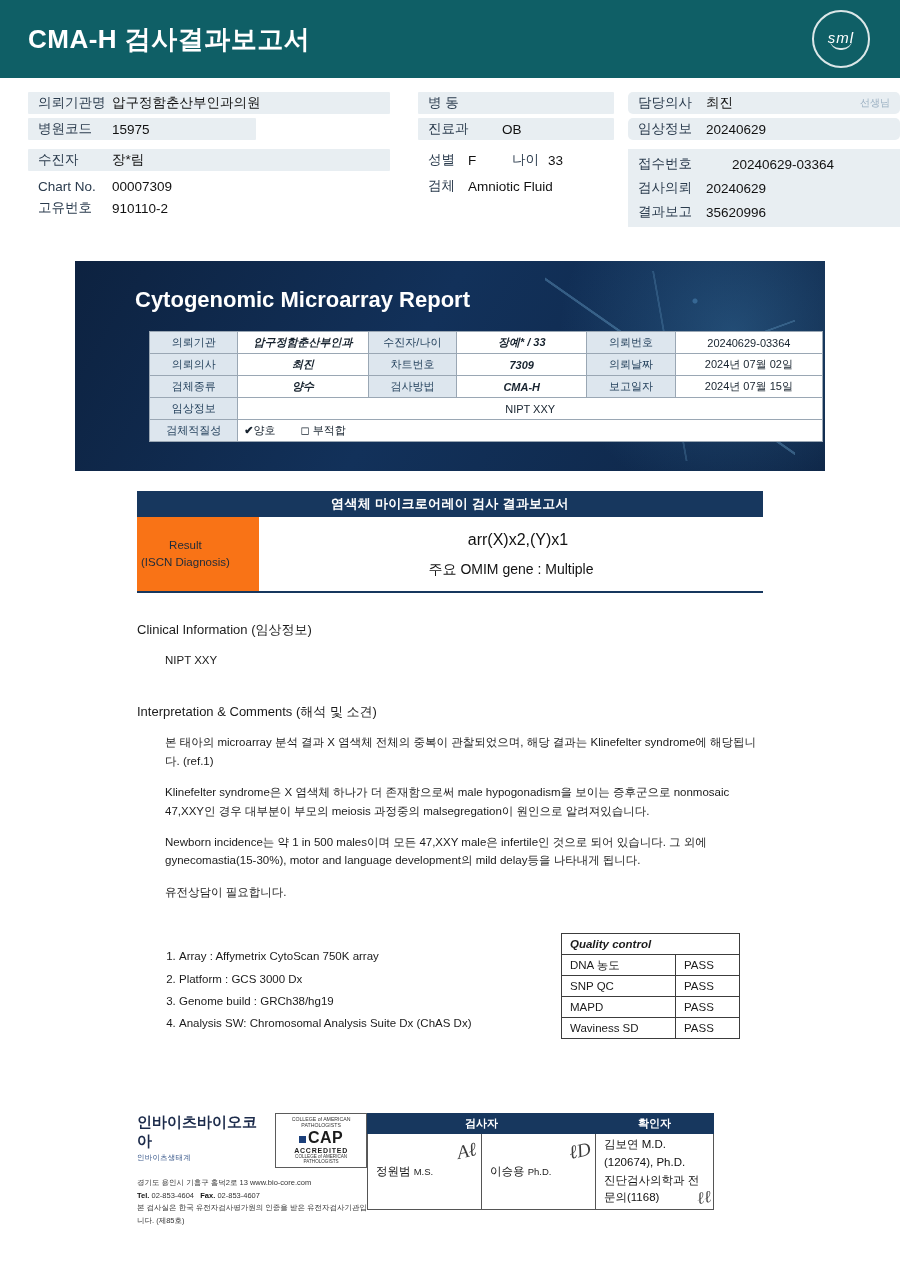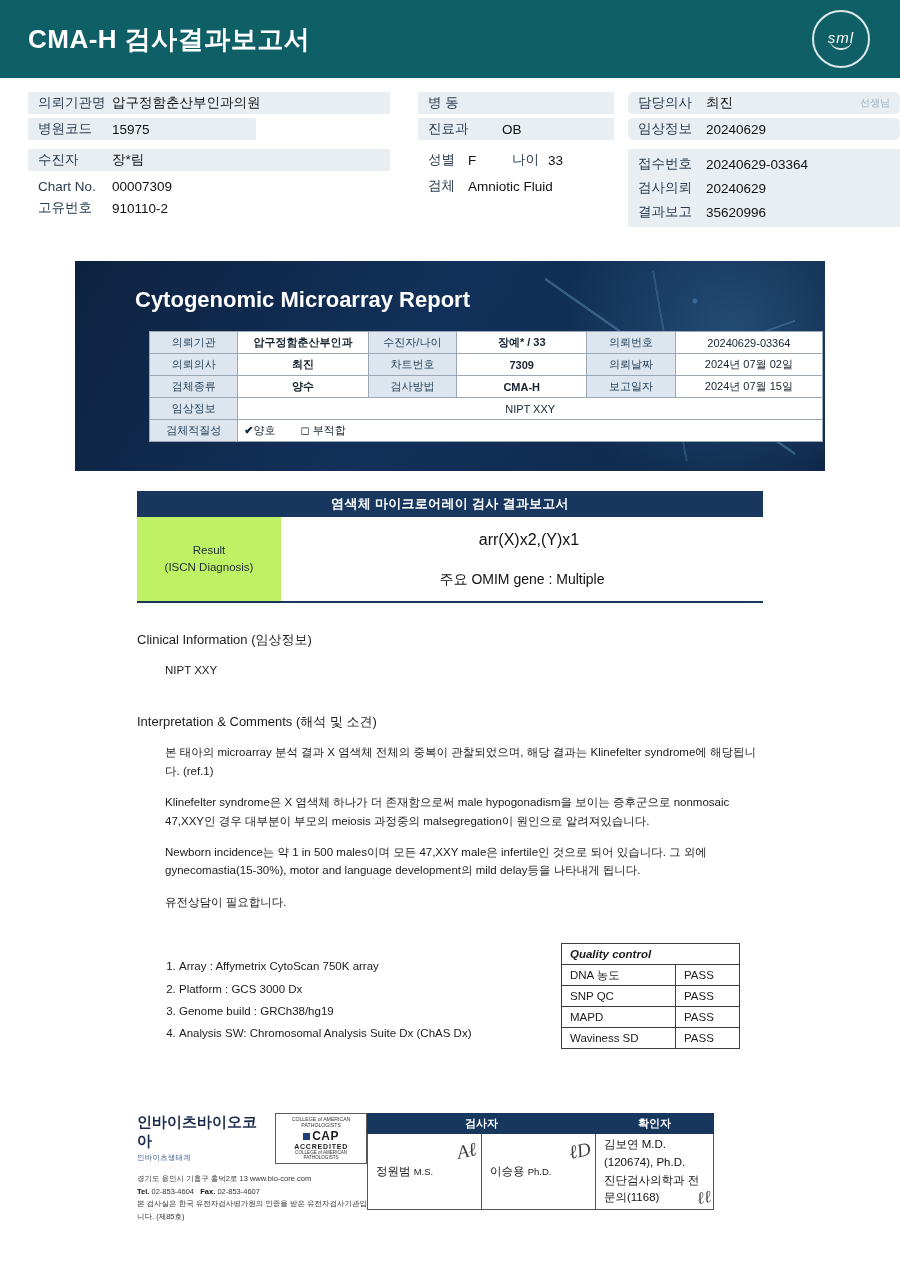--- a/index.html
+++ b/index.html
@@ -92,40 +92,40 @@
   .btable {
     position:relative; z-index:2;
     margin: 18px 22px 0 74px;
     border-collapse:collapse;
     width: 674px;
     background:#ffffff;
     font-size:11px;
   }
   .btable td { border:1px solid #9aa7b4; height:22px; padding:1px 6px; text-align:center; color:#16222e; }
   .btable td.lab { background:#dde6ee; color:#1d3b57; width:84px; }
-  .btable td.val { font-weight:bold; width:124px; }
+  .btable td.val { font-weight:bold; width:124px;font-style:italic; }
   .btable td.val-n { width:140px; }
   .chk { display:inline-block; margin-right:22px; }
   .chk b { font-weight:bold; }
 
   
   .resultwrap { margin: 20px 137px 0 137px; }
   .result-title {
     background:#17375e; color:#fff; text-align:center;
     font-size:13px; font-weight:bold; height:26px; line-height:26px;
     letter-spacing:.3px;
   }
   .result-body { display:flex; border-bottom:2px solid #17375e; }
   .result-left {
-    width:144px; background:#bef264; display:flex; align-items:center; justify-content:center;
+    width:122px; background:#f97316; display:flex; align-items:center; justify-content:flex-start;
     text-align:center; font-size:11.5px; line-height:1.45; color:#1d2b3a; padding:12px 4px;
   }
   .result-right { flex:1; padding:14px 0 12px 0; text-align:center; }
   .result-right .line1 { font-size:16px; color:#111;margin-left:14px; }
-  .result-right .line2 { font-size:14px; color:#111; margin-top:22px; }
+  .result-right .line2 { font-size:14px; color:#111; margin-top:12px; }
 
   
   .section { margin: 0 137px; }
   .sec-title { font-size:13px; color:#1b1b1b; margin-top:28px; }
   .sec-body { font-size:11.5px; color:#1b1b1b; margin-top:12px; padding-left:28px; line-height:1.6; }
   .para { margin-bottom:13px; }
   .para:last-child { margin-bottom:0; }
 
   
   .method-row { display:flex; margin: 32px 137px 0 137px; align-items:flex-start; }
@@ -143,21 +143,21 @@
   .footer { position:absolute; left:0; right:0; bottom:48px; height:110px; }
   .footer-inner { margin:0 137px; display:flex; align-items:flex-start; }
   .brand { width:230px; }
   .brand-top { display:flex; align-items:flex-start; }
   .brand-ko { font-size:15px; font-weight:bold; color:#1b2a4a; }
   .brand-ko small { display:block; font-size:7.5px; font-weight:normal; color:#3b5a8c; letter-spacing:.2px; margin-top:2px;}
   .cap {
     margin-left:10px; border:1px solid #5b5b5b; padding:3px 5px 2px 5px; text-align:center; width:96px;
   }
   .cap .c1 { font-size:5.2px; color:#333; line-height:1.15; }
-  .cap .c2 { font-size:12px; font-weight:bold; color:#1b1b1b; letter-spacing:.5px; }
+  .cap .c2 { font-size:16px; font-weight:bold; color:#1b1b1b; letter-spacing:.5px; }
   .cap .c2 .sq { display:inline-block; width:7px; height:7px; background:#1b3f7a; margin-right:2px; }
   .cap .c3 { font-size:7px; font-weight:bold; color:#1b1b1b; letter-spacing:.8px; }
   .cap .c4 { font-size:4.6px; color:#333; line-height:1.2; }
   .addr { font-size:7.5px; color:#333; line-height:1.7; margin-top:9px; }
   .addr b { color:#111; }
 
   .sigtable { border-collapse:collapse; }
   .sigtable th {
     background:#17375e; color:#fff; font-size:11px; font-weight:bold;
     height:20px; border:1px solid #17375e;
@@ -238,21 +238,21 @@
       <span class="flabel" style="width:68px;flex:none;">담당의사</span>
       <span class="fvalue" style="flex:1;">최진</span>
       <span style="font-size:10px;color:#9bb0c2;">선생님</span>
     </div>
     <div class="bar2">
       <span class="flabel" style="width:68px;flex:none;">임상정보</span>
       <span class="fvalue">20240629</span>
     </div>
     <div class="gap"></div>
     <div class="bg" style="padding:3px 0;">
-      <div class="plain" style="height:24px;">
+      <div class="plain" style="height:24px;gap:26px;">
         <span class="flabel" style="width:68px;flex:none;">접수번호</span>
         <span class="fvalue">20240629-03364</span>
       </div>
       <div class="plain" style="height:24px;">
         <span class="flabel" style="width:68px;flex:none;font-family:Liberation Serif, serif;">검사의뢰</span>
         <span class="fvalue">20240629</span>
       </div>
       <div class="plain" style="height:24px;">
         <span class="flabel" style="width:68px;flex:none;">결과보고</span>
         <span class="fvalue">35620996</span>

